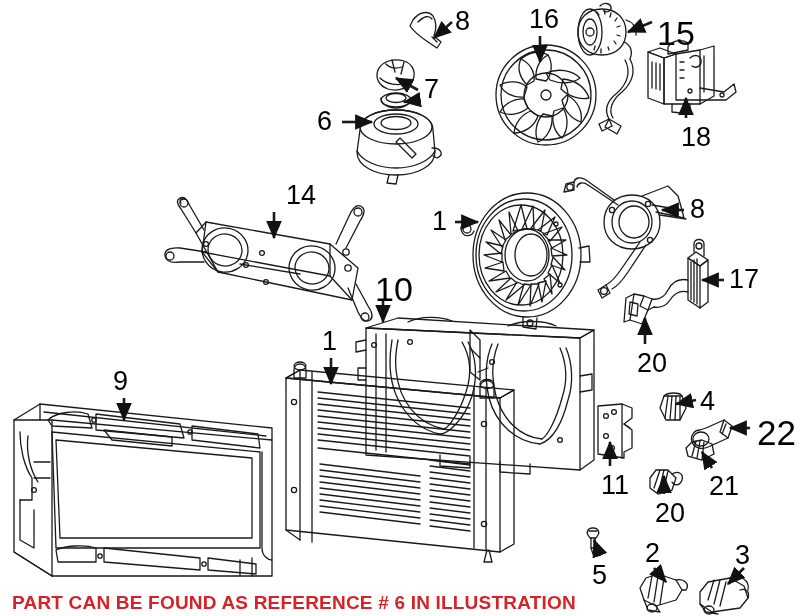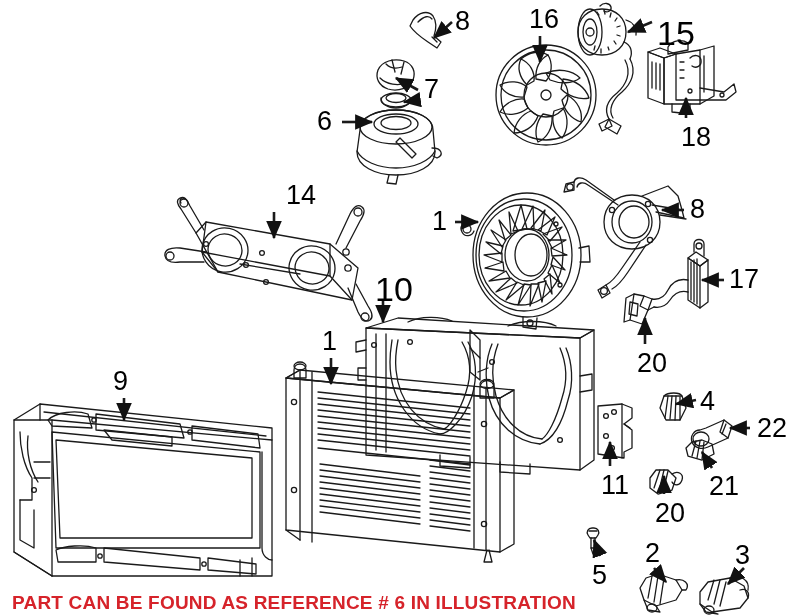--- a/index.html
+++ b/index.html
@@ -461,18 +461,18 @@
       <div class="callout-label" style="left: 432px; top: 208px; font-size: 27px;">1</div>
       <div class="callout-label" style="left: 690px; top: 196px; font-size: 27px;">8</div>
       <div class="callout-label" style="left: 262px; top: 182px; font-size: 27px; margin-left: 24px;">14</div>
       <div class="callout-label" style="left: 657px; top: 6px; font-size: 34px; margin-top: 10px;">15</div>
       <div class="callout-label" style="left: 529px; top: 6px; font-size: 27px;">16</div>
       <div class="callout-label" style="left: 729px; top: 266px; font-size: 27px;">17</div>
       <div class="callout-label" style="left: 681px; top: 124px; font-size: 27px;">18</div>
       <div class="callout-label" style="left: 637px; top: 350px; font-size: 27px;">20</div>
       <div class="callout-label" style="left: 655px; top: 500px; font-size: 27px;">20</div>
       <div class="callout-label" style="left: 709px; top: 473px; font-size: 27px;">21</div>
-      <div class="callout-label" style="left: 757px; top: 415px; font-size: 27px;">22</div>
+      <div class="callout-label" style="left: 757px; top: 415px; font-size: 35px;">22</div>
     </div>
 
   <div id="footer-note" style="color: rgb(214, 35, 42);">PART CAN BE FOUND AS REFERENCE # 6 IN ILLUSTRATION</div>
 
 </div>
 
 </body></html>

